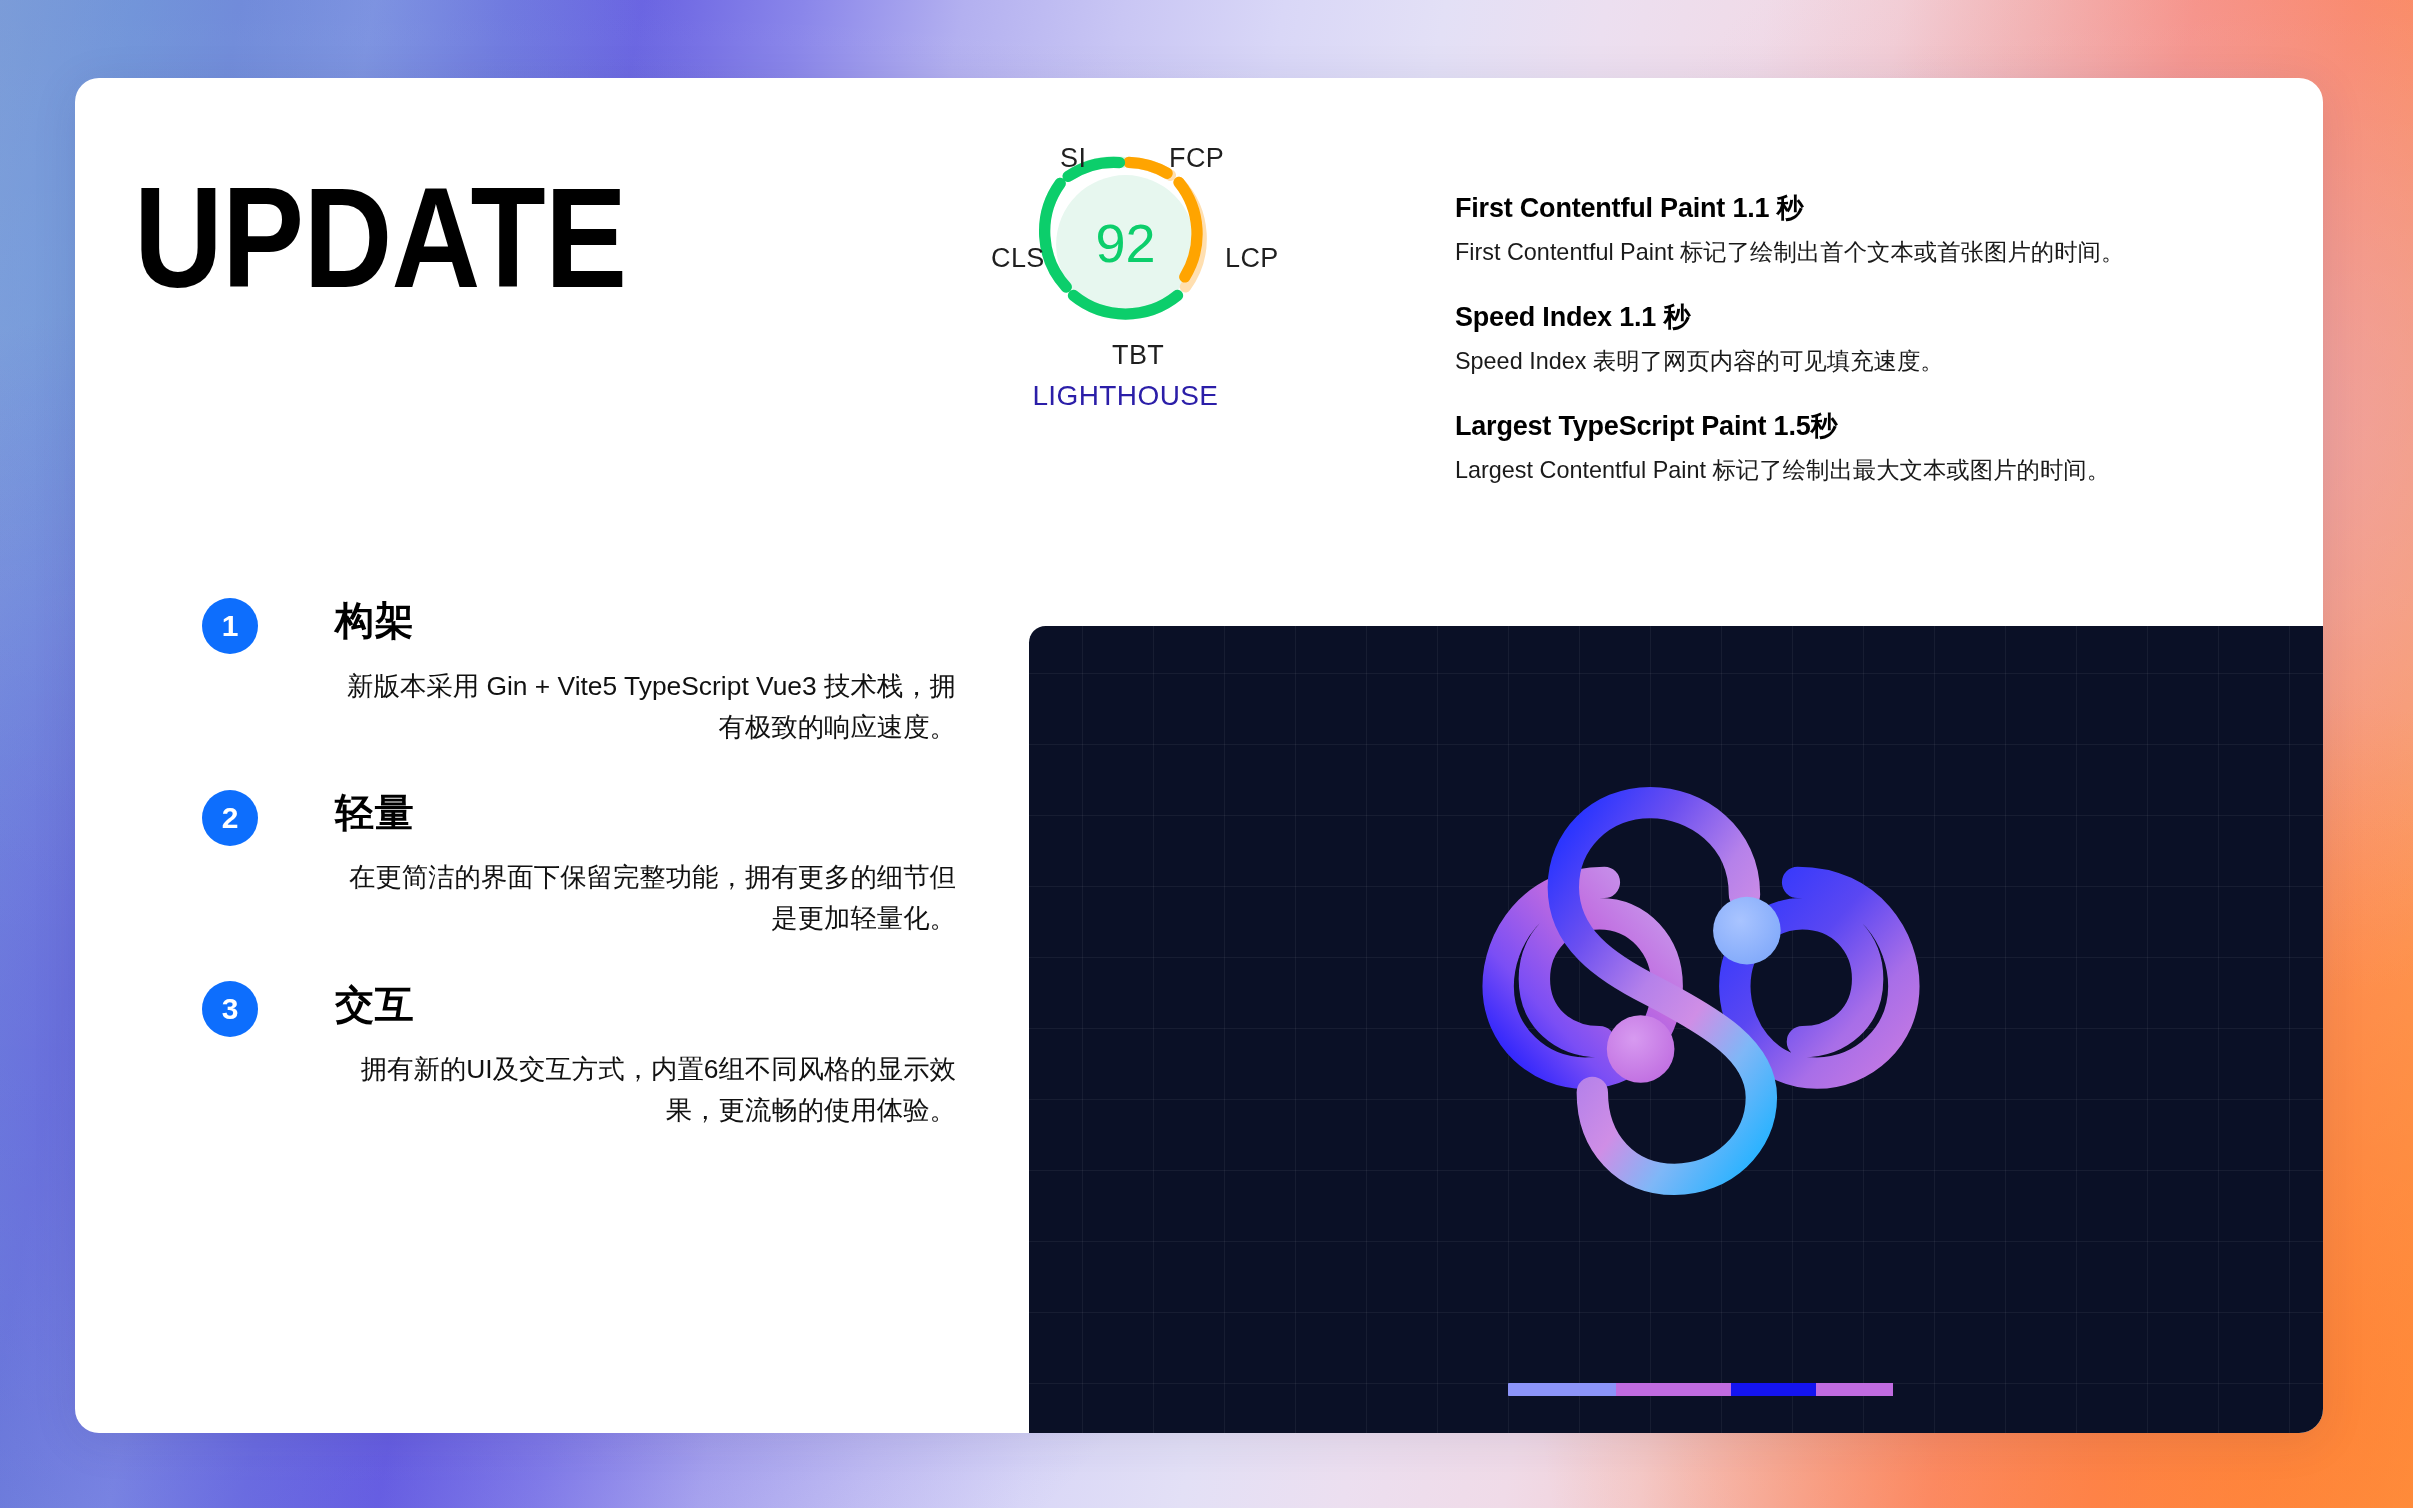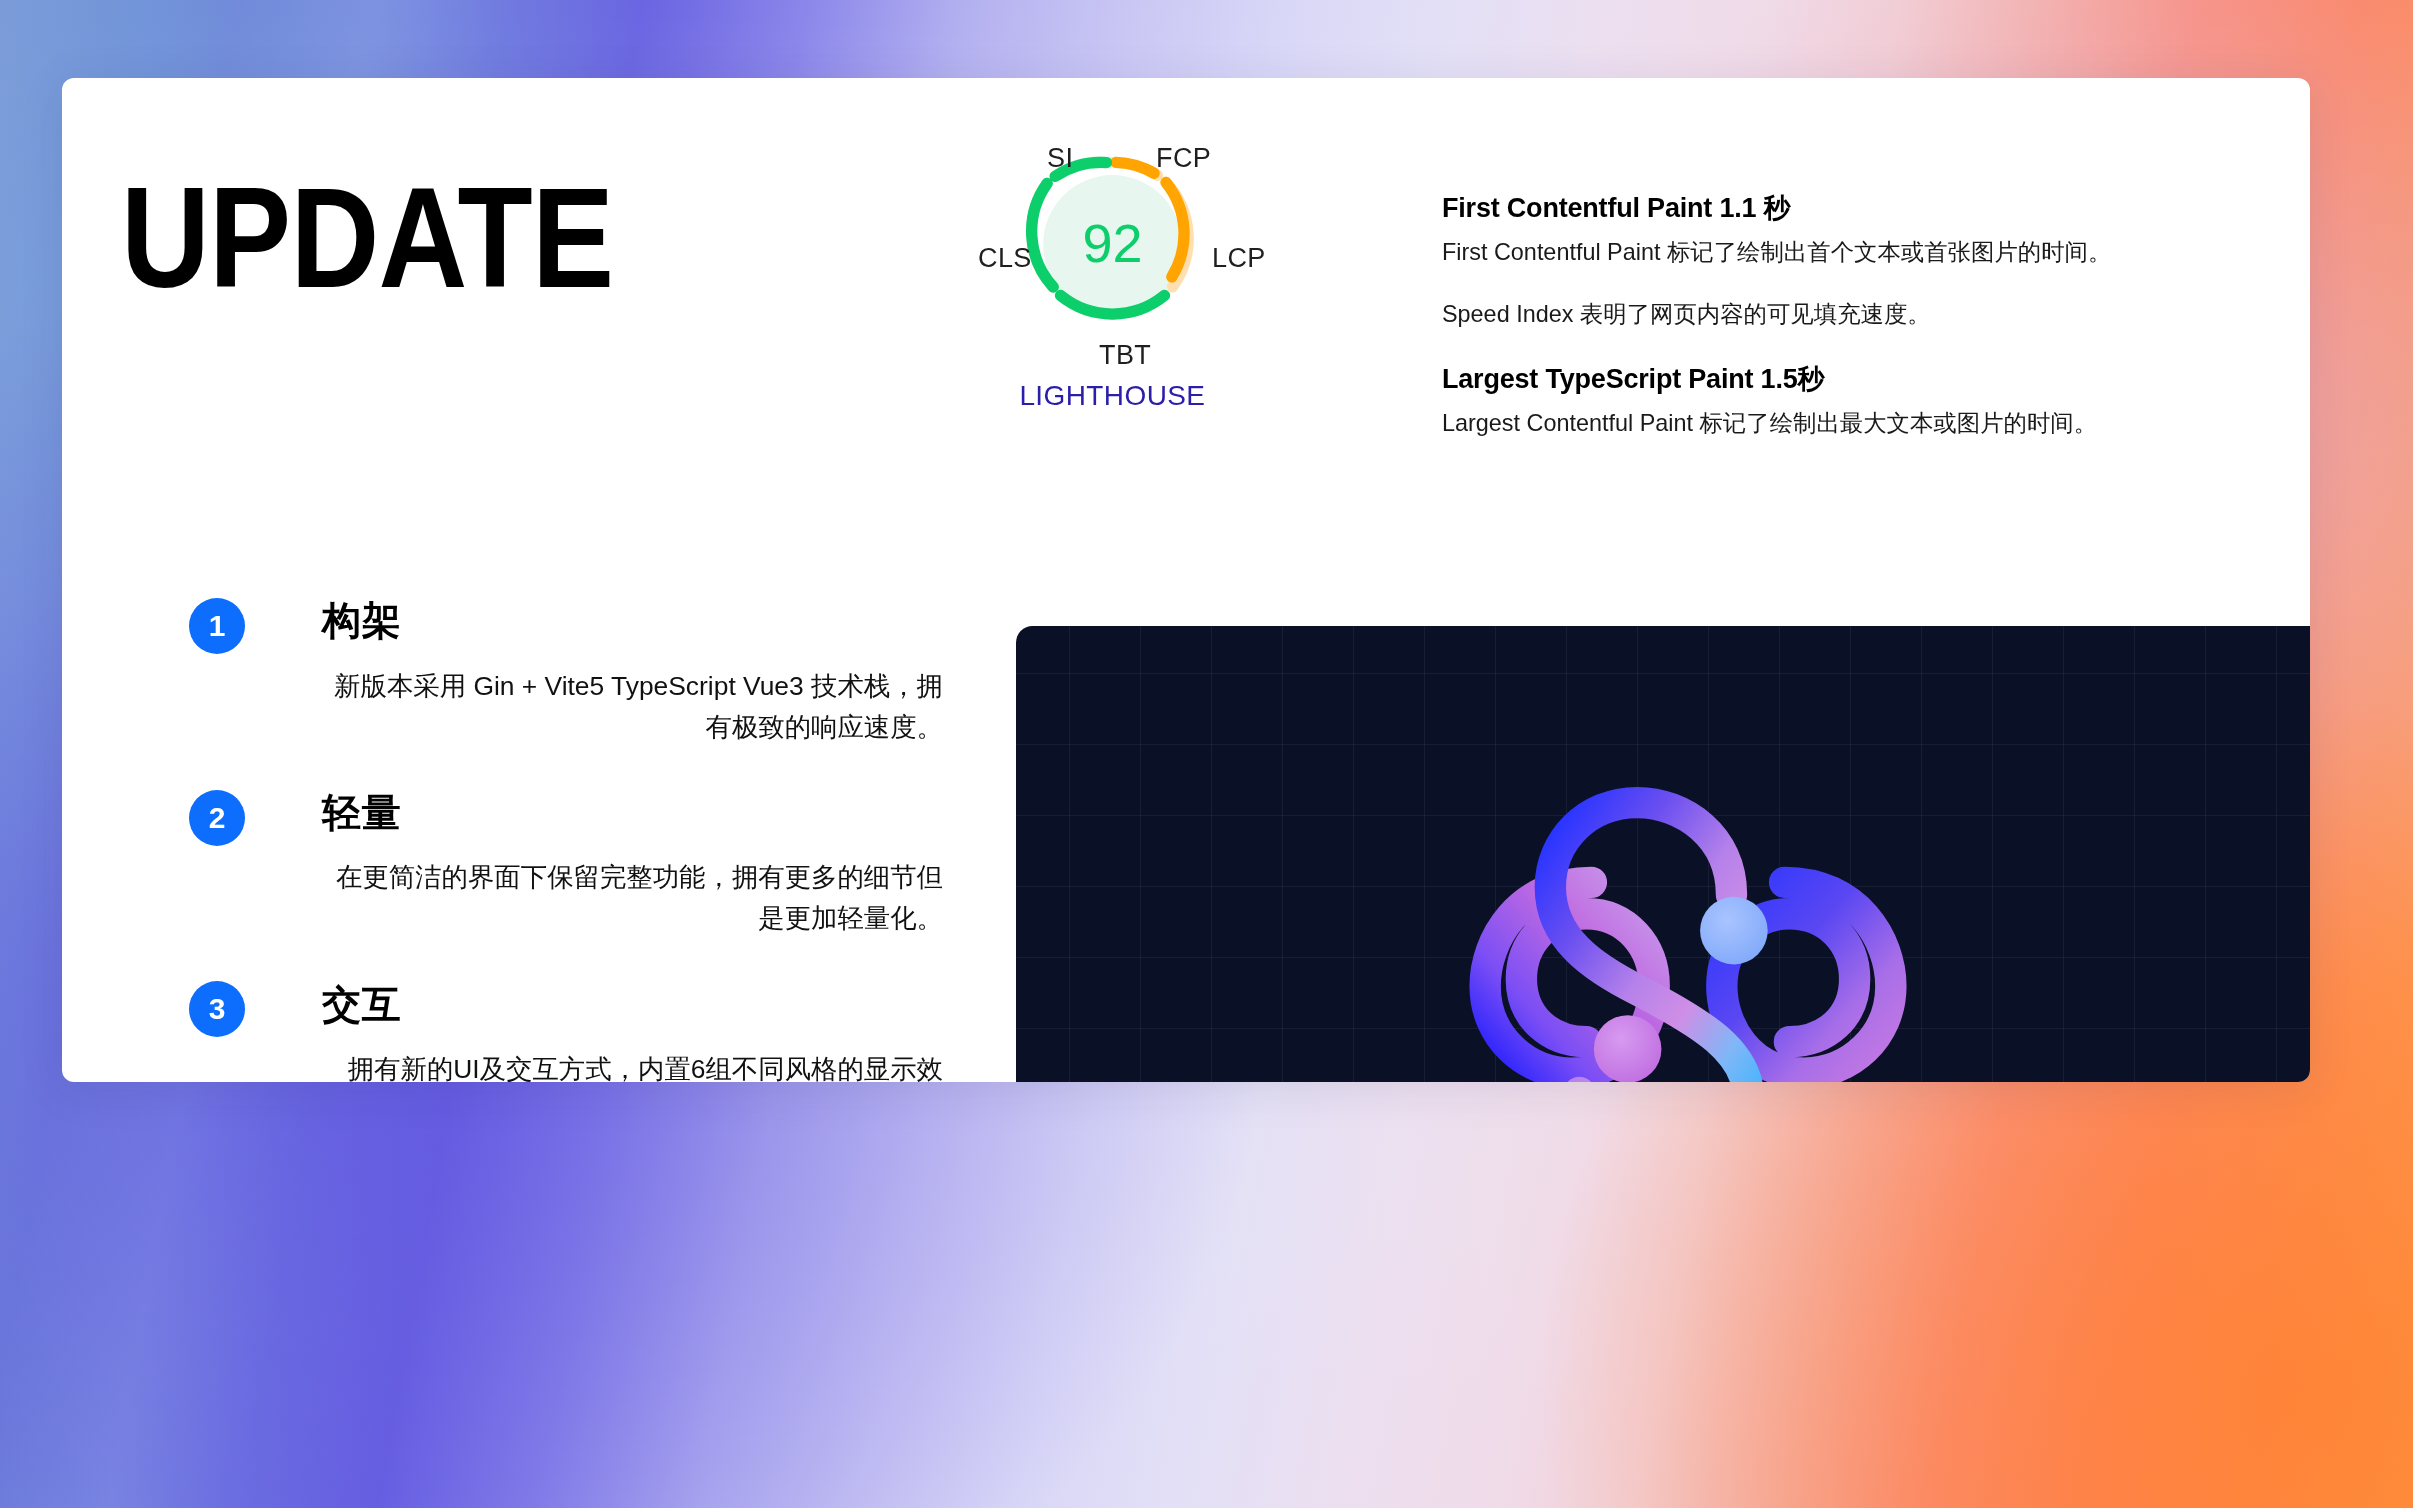--- a/index.html
+++ b/index.html
@@ -43,22 +43,22 @@
     content:"";position:absolute;inset:0;pointer-events:none;
     background:
       radial-gradient(62% 80% at 14% 68%, rgba(87,74,224,0.55) 0%, rgba(87,74,224,0) 62%),
       radial-gradient(48% 70% at 95% 92%, rgba(255,128,48,0.75) 0%, rgba(255,128,48,0) 65%),
       radial-gradient(40% 55% at 92% 28%, rgba(225,180,215,0.55) 0%, rgba(225,180,215,0) 70%),
       radial-gradient(40% 60% at 3% 18%, rgba(120,160,220,0.6) 0%, rgba(120,160,220,0) 70%);
   }
 
   
   #card{
-    position:absolute;left:62px;top:78px;width:2248px;height:1004px;
-    background:#ffffff;border-radius:12px;overflow:hidden;
+    position:absolute;left:75px;top:78px;width:2248px;height:1355px;
+    background:#ffffff;border-radius:24px;overflow:hidden;
     box-shadow:0 7.5px 45px rgba(40,40,90,0.10);
   }
 
   
   #title{
     position:absolute;left:59px;top:92px;
     font-size:143px;line-height:0.95;
     font-weight:700;color:#000;letter-spacing:-0.8px;
     transform:scaleX(0.86);transform-origin:left top;
     white-space:nowrap;
@@ -189,20 +189,21 @@
       <div id="gauge-score">92</div>
       <div id="lighthouse-word">LIGHTHOUSE</div>
     </div>
 
     <div id="metrics">
       <div class="metric">
         <p class="metric-title">First Contentful Paint 1.1 秒</p>
         <p class="metric-desc">First Contentful Paint 标记了绘制出首个文本或首张图片的时间。</p>
       </div>
       <div class="metric">
+        <p class="metric-title">Speed Index 1.1 秒</p>
         <p class="metric-desc">Speed Index 表明了网页内容的可见填充速度。</p>
       </div>
       <div class="metric">
         <p class="metric-title">Largest TypeScript Paint 1.5秒</p>
         <p class="metric-desc">Largest Contentful Paint 标记了绘制出最大文本或图片的时间。</p>
       </div>
     </div>
 
     <div id="features">
 

